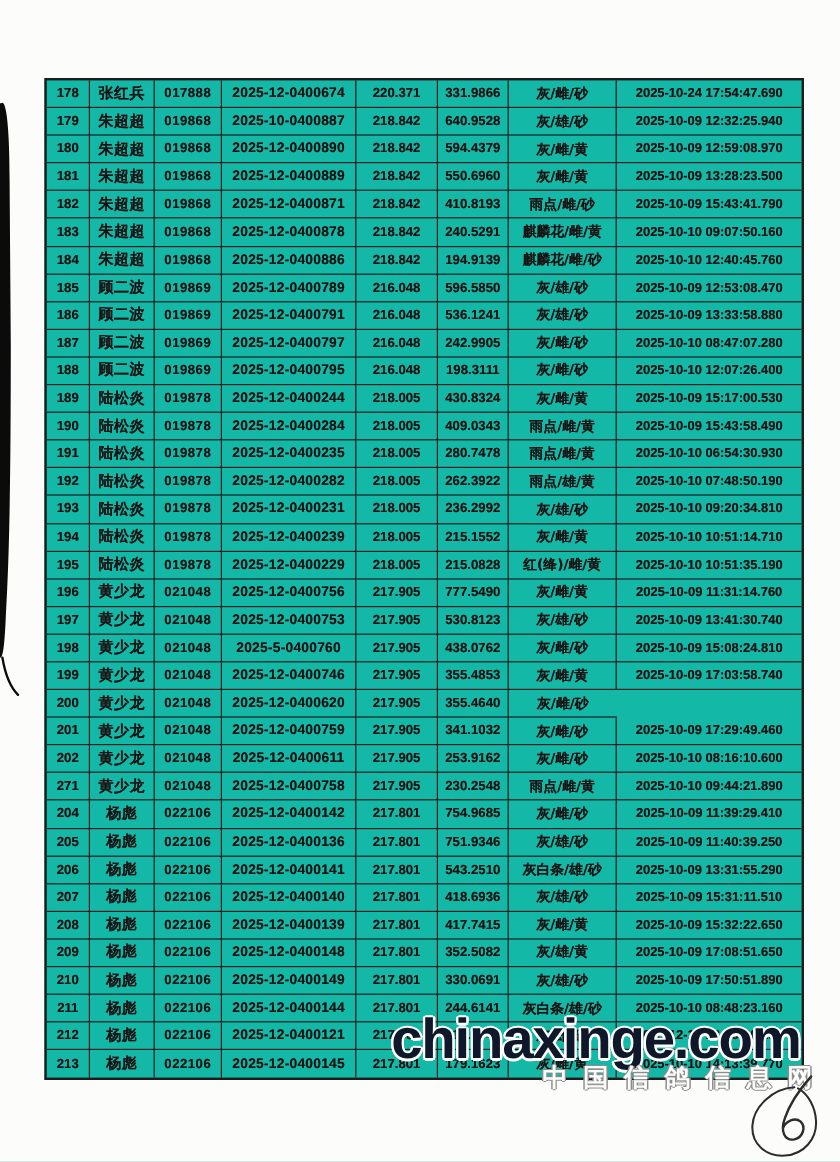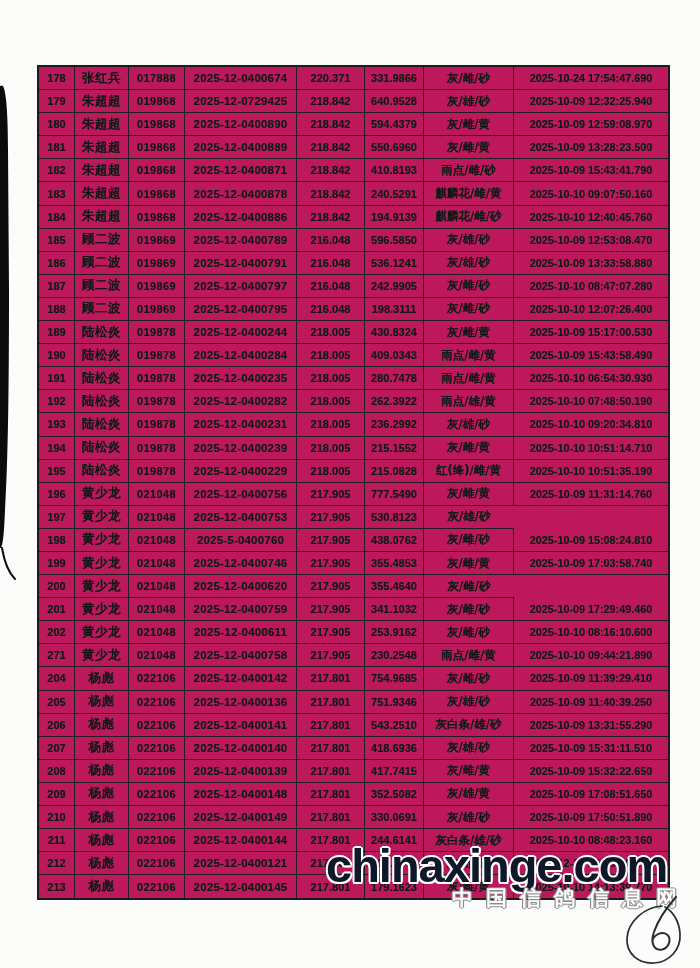--- a/index.html
+++ b/index.html
@@ -6,21 +6,21 @@
   .page {
     position:relative; width:700px; height:968px; margin:0 auto;
     background:#fcfcfa; overflow:hidden;
     font-family:"Liberation Sans","DejaVu Sans",sans-serif;
   }
 
   
   .race-table {
     position:absolute; left:37px; top:65px; width:629px;
     border:2px solid #1c1c1c; border-bottom-width:2.5px;
-    background:#be185d;
+    background:#14b8a6;
   }
   .trow { display:grid; grid-template-columns:36px 54px 56px 112px 68px 59px 90px 1fr; height:23.1px; }
   .tcell {
     box-sizing:border-box;
     border-right:1.5px solid #1f1f1f; border-bottom:1.5px solid #1f1f1f;
     display:flex; align-items:center; justify-content:center;
     font-weight:bold; color:#151515; white-space:nowrap; overflow:hidden;
     text-shadow:0 0 0.4px #3a3a3a;
   }
   .trow:last-child .tcell { border-bottom:none; }
@@ -73,21 +73,21 @@
         <div class="tcell cell-ring">2025-12-0400674</div>
         <div class="tcell cell-distance">220.371</div>
         <div class="tcell cell-value">331.9866</div>
         <div class="tcell cell-feather">灰/雌/砂</div>
         <div class="tcell cell-time">2025-10-24 17:54:47.690</div>
       </div>
       <div class="trow">
         <div class="tcell cell-no">179</div>
         <div class="tcell cell-name">朱超超</div>
         <div class="tcell cell-member_id">019868</div>
-        <div class="tcell cell-ring">2025-12-0729425</div>
+        <div class="tcell cell-ring">2025-10-0400887</div>
         <div class="tcell cell-distance">218.842</div>
         <div class="tcell cell-value">640.9528</div>
         <div class="tcell cell-feather">灰/雄/砂</div>
         <div class="tcell cell-time">2025-10-09 12:32:25.940</div>
       </div>
       <div class="trow">
         <div class="tcell cell-no">180</div>
         <div class="tcell cell-name">朱超超</div>
         <div class="tcell cell-member_id">019868</div>
         <div class="tcell cell-ring">2025-12-0400890</div>
@@ -257,20 +257,21 @@
         <div class="tcell cell-time">2025-10-09 11:31:14.760</div>
       </div>
       <div class="trow">
         <div class="tcell cell-no">197</div>
         <div class="tcell cell-name">黄少龙</div>
         <div class="tcell cell-member_id">021048</div>
         <div class="tcell cell-ring">2025-12-0400753</div>
         <div class="tcell cell-distance">217.905</div>
         <div class="tcell cell-value">530.8123</div>
         <div class="tcell cell-feather">灰/雄/砂</div>
+        <div class="tcell cell-time">2025-10-09 13:41:30.740</div>
       </div>
       <div class="trow">
         <div class="tcell cell-no">198</div>
         <div class="tcell cell-name">黄少龙</div>
         <div class="tcell cell-member_id">021048</div>
         <div class="tcell cell-ring">2025-5-0400760</div>
         <div class="tcell cell-distance">217.905</div>
         <div class="tcell cell-value">438.0762</div>
         <div class="tcell cell-feather">灰/雌/砂</div>
         <div class="tcell cell-time">2025-10-09 15:08:24.810</div>

